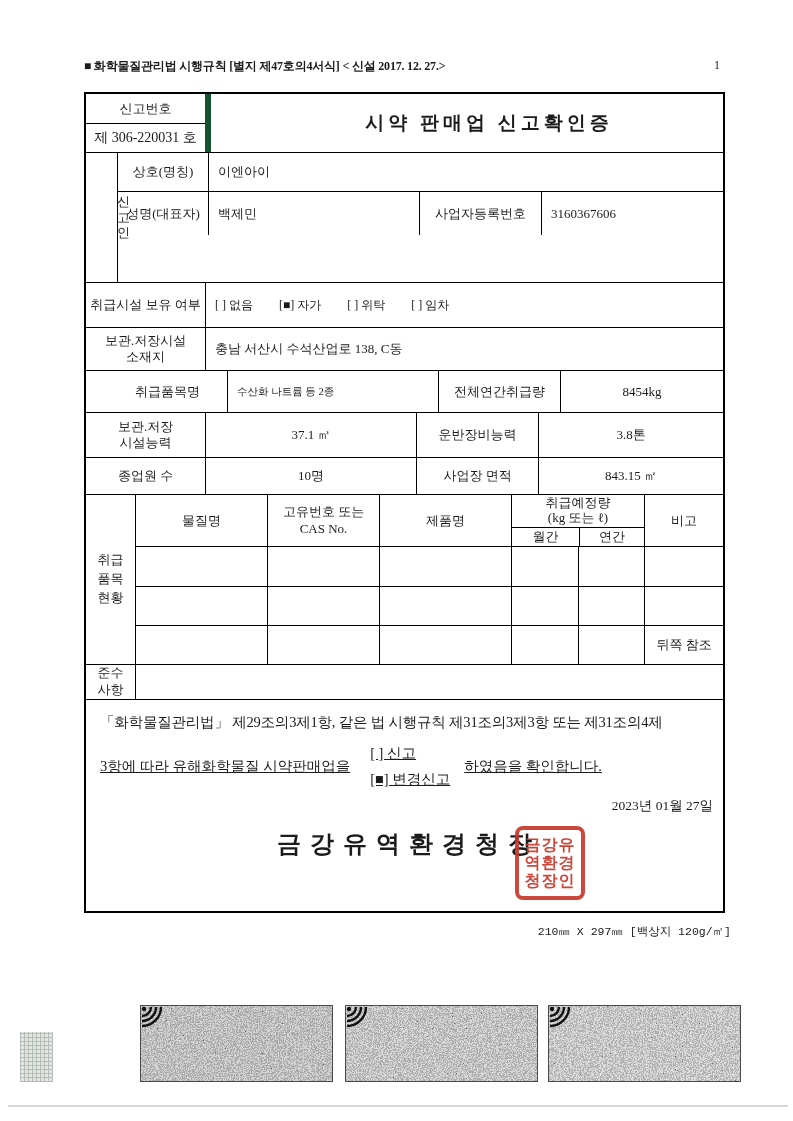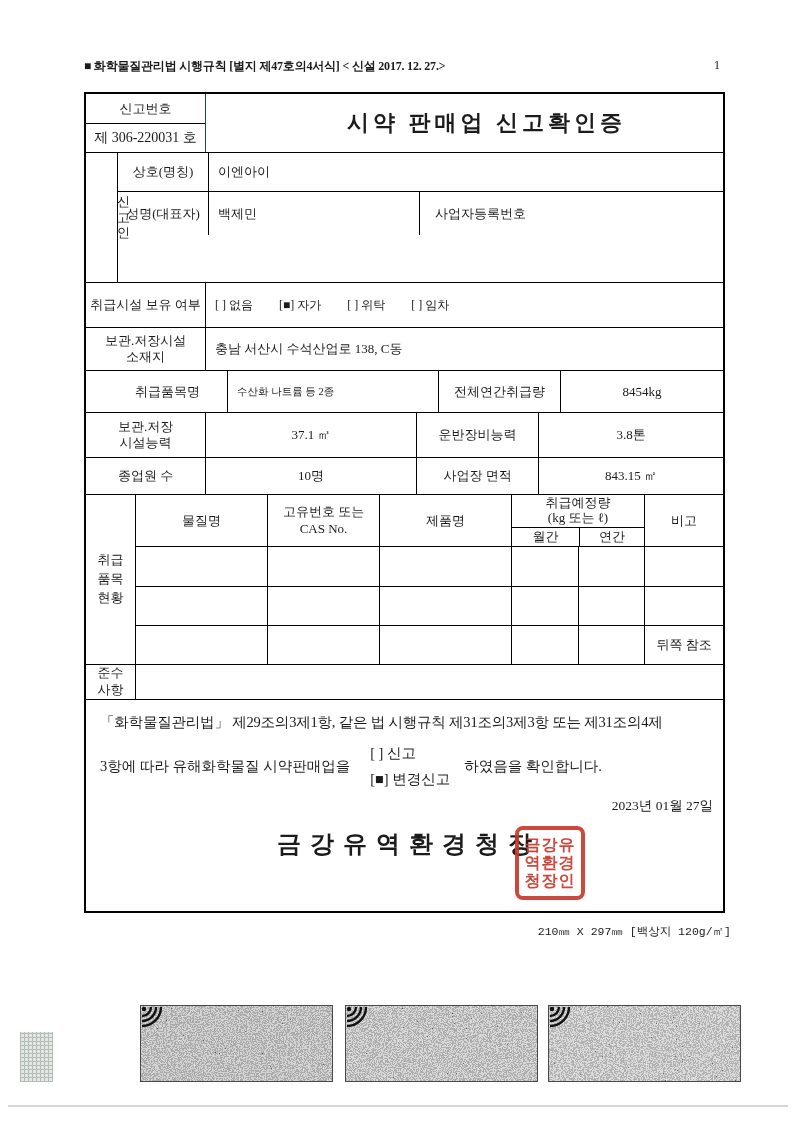--- a/index.html
+++ b/index.html
@@ -25,21 +25,21 @@
   .lft { padding-left:9px; justify-content:flex-start; text-align:left; }
   .grow { flex:1 1 auto; }
   .vlabel { line-height:1.25; word-break:break-all; }
 
   
   .secA { height:58px; }
   .a-left { width:119px; display:flex; flex-direction:column; }
   .a-no-label { height:30px; border-bottom:1px solid #000; display:flex; align-items:center; justify-content:center; }
   .a-no { flex:1; display:flex; align-items:center; justify-content:center; font-size:14px; white-space:nowrap; }
   .a-title { flex:1; display:flex; align-items:center; justify-content:center;
-             font-size:22px; font-weight:bold; letter-spacing:4px; border-left:1px solid #14532d;padding-left:44px; }
+             font-size:19px; font-weight:bold; letter-spacing:4px; border-left:6px solid #14532d;padding-left:44px; }
 
   
   .secB { height:130px; }
   .b-app { width:29px; display:flex; align-items:center; justify-content:flex-start;padding-left:31px; }
   .b-app span { width:15px; font-size:13px; line-height:1.2; word-break:break-all; text-align:center; display:block; }
   .b-rows { flex:1; display:flex; flex-direction:column; border-left:1px solid #000; }
   .b-r { display:flex; border-top:1px solid #000; }
   .b-r.first { border-top:none; }
   .b-lab { width:90px; }
   .rb1 { height:38px; } .rb2 { height:44px; } .rb3 { height:48px; }
@@ -70,21 +70,21 @@
   .two-line { display:flex; flex-direction:column; line-height:1.25; }
 
   
   .secE { height:35px; }
   .e-label { width:49px; }
   .e-label span { width:30px; text-align:center; line-height:1.3; word-break:break-all; display:block; }
 
   
   .secF { flex:1 1 auto; position:relative; font-size:14.5px; }
   .st-line1 { position:absolute; left:14px; top:13px; letter-spacing:-0.2px; }
-  .st-line2 { position:absolute; left:14px; top:44px; display:flex; align-items:center; }
+  .st-line2 { position:absolute; left:14px; top:44px; display:flex; align-items:center;text-decoration:underline; }
   .st-opts { display:flex; flex-direction:column; gap:7px; margin-left:20px; }
   .st-suffix { margin-left:14px; }
   .st-date { position:absolute; right:10px; top:97px; font-size:13.5px; }
   .authority { position:absolute; left:0; width:100%; top:128px; text-align:center;
                font-size:24px; font-weight:bold; letter-spacing:9px; text-indent:9px; }
   .seal { position:absolute; left:429px; top:126px; width:70px; height:74px;
           border:4px solid #c8392c; border-radius:8px; display:flex; flex-direction:column;
           align-items:center; justify-content:center; color:#c8392c; font-weight:bold;
           font-size:16px; line-height:1.12; letter-spacing:1px; opacity:0.92; }
 
@@ -127,20 +127,21 @@
       </div>
       <div class="b-rows">
         <div class="b-r first rb1">
           <div class="cell b-lab">상호(명칭)</div>
           <div class="cell grow bl lft">이엔아이</div>
         </div>
         <div class="b-r rb2">
           <div class="cell b-lab">성명(대표자)</div>
           <div class="cell w211 bl lft">백제민</div>
           <div class="cell w122 bl">사업자등록번호</div>
+          <div class="cell grow bl lft">3160367606</div>
         </div>
       </div>
     </div>
 
     <div class="row rc1">
       <div class="cell lab119">취급시설 보유 여부</div>
       <div class="cell grow bl lft">
         <div class="chk">
           <span>[ ] 없음</span>
           <span>[■] 자가</span>

